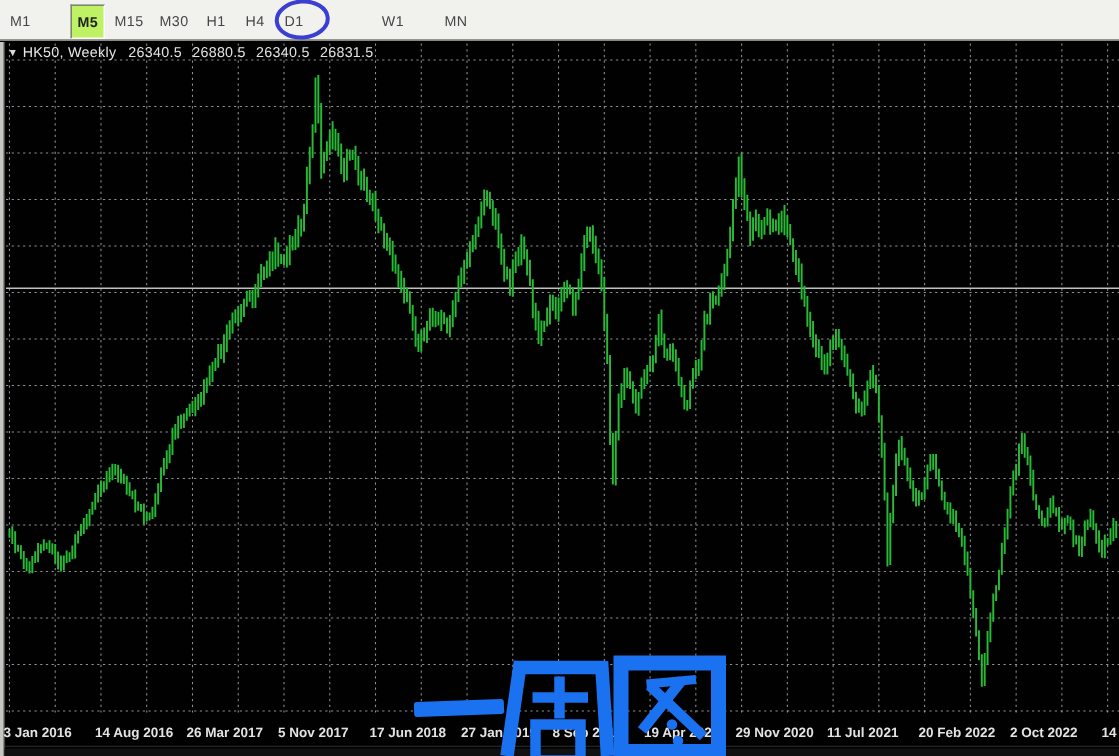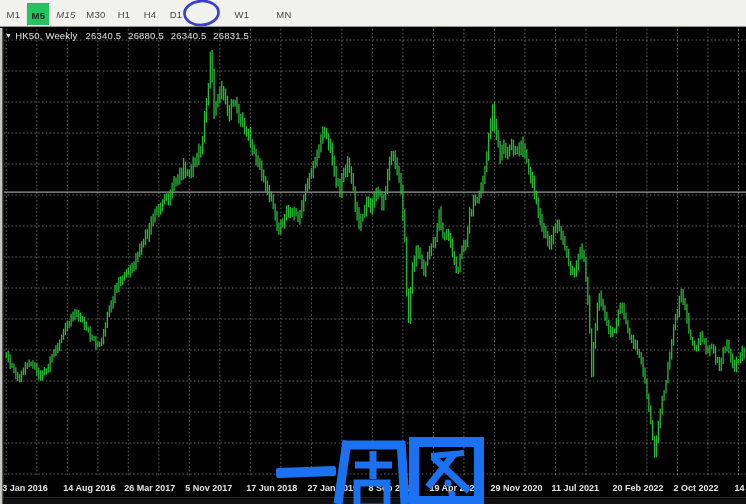--- a/index.html
+++ b/index.html
@@ -7,40 +7,40 @@
   .toolbar{
     position:absolute;top:0;left:0;width:746px;height:27px;box-sizing:border-box;
     background:linear-gradient(#f4f4f1,#ececе8);background-color:#f1f1ee;
     border-bottom:1px solid #96968f;display:flex;align-items:flex-end;padding-left:2px;z-index:1;
   }
   .tf{
     height:23px;line-height:23px;text-align:center;box-sizing:border-box;
     font-size:9.5px;color:#474747;margin-right:2px;letter-spacing:.3px;
   }
   .tf.active{
-    background:#22c55e;border:1px solid;border-color:#808080 #fdfdfd #fdfdfd #808080;
-    font-weight:bold;color:#222;
+    background:#bef264;border:1px solid;border-color:#808080 #fdfdfd #fdfdfd #808080;
+    font-weight:bold;color:#222;margin-left:20px;
   }
   #chart-svg{position:absolute;top:0;left:0;z-index:2;pointer-events:none;}
   .chart-title{
     position:absolute;top:30px;left:5px;z-index:3;color:#e8e8e8;
     font-size:9.5px;white-space:nowrap;letter-spacing:.2px;
   }
   .chart-title .arrow{font-size:7px;vertical-align:1px;margin-right:3px;color:#dcdcdc;}
   .chart-title .quote{margin-left:8px;word-spacing:4px;color:#e2e2e2;}
 </style>
 </head>
 <body>
 
 <div class="app">
 
   <div class="toolbar" id="toolbar">
       <div class="tf" style="width: 23px;">M1</div>
       <div class="tf active" style="width: 23px;">M5</div>
-      <div class="tf" style="width: 28px; font-style: italic;">M15</div>
+      <div class="tf" style="width: 28px;">M15</div>
       <div class="tf" style="width: 28px;">M30</div>
       <div class="tf" style="width: 24px;">H1</div>
       <div class="tf" style="width: 24px;">H4</div>
       <div class="tf" style="width: 24px;">D1</div>
       <div class="tf" style="width: 24px; margin-left: 40px;">W1</div>
       <div class="tf" style="width: 24px; margin-left: 16px;">MN</div>
     </div>
 
   <svg id="chart-svg" width="746" height="504" viewBox="0 0 746 504">
     <rect x="0" y="28" width="746" height="476" fill="#010101"></rect>

